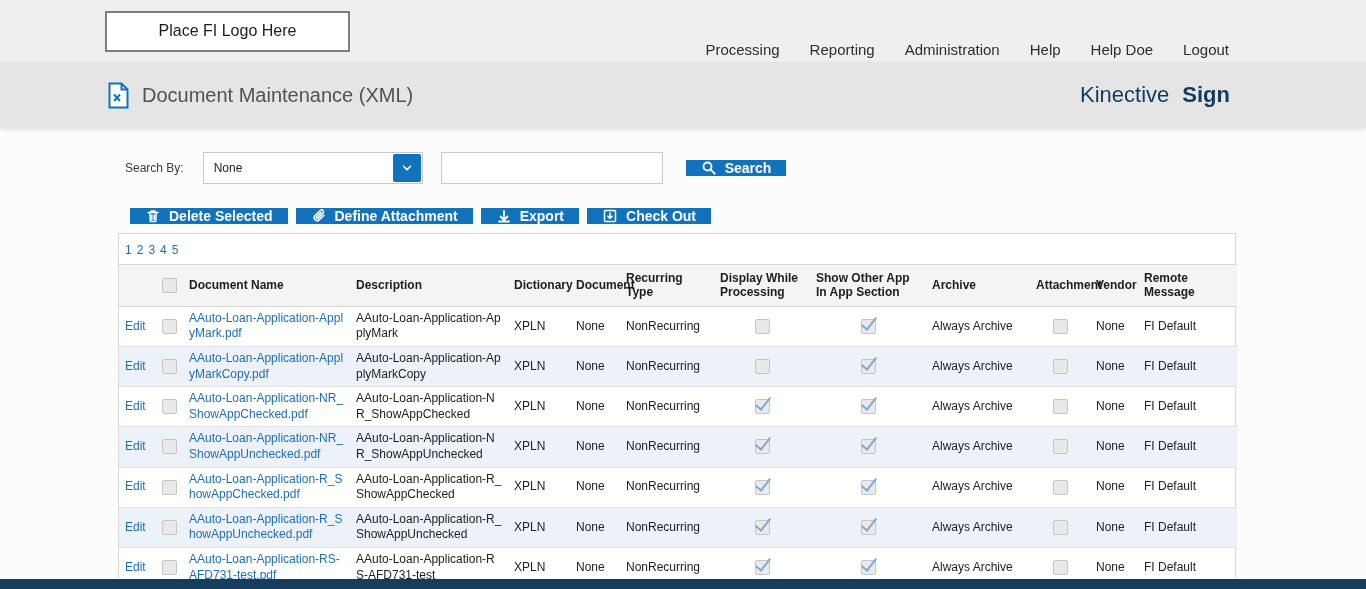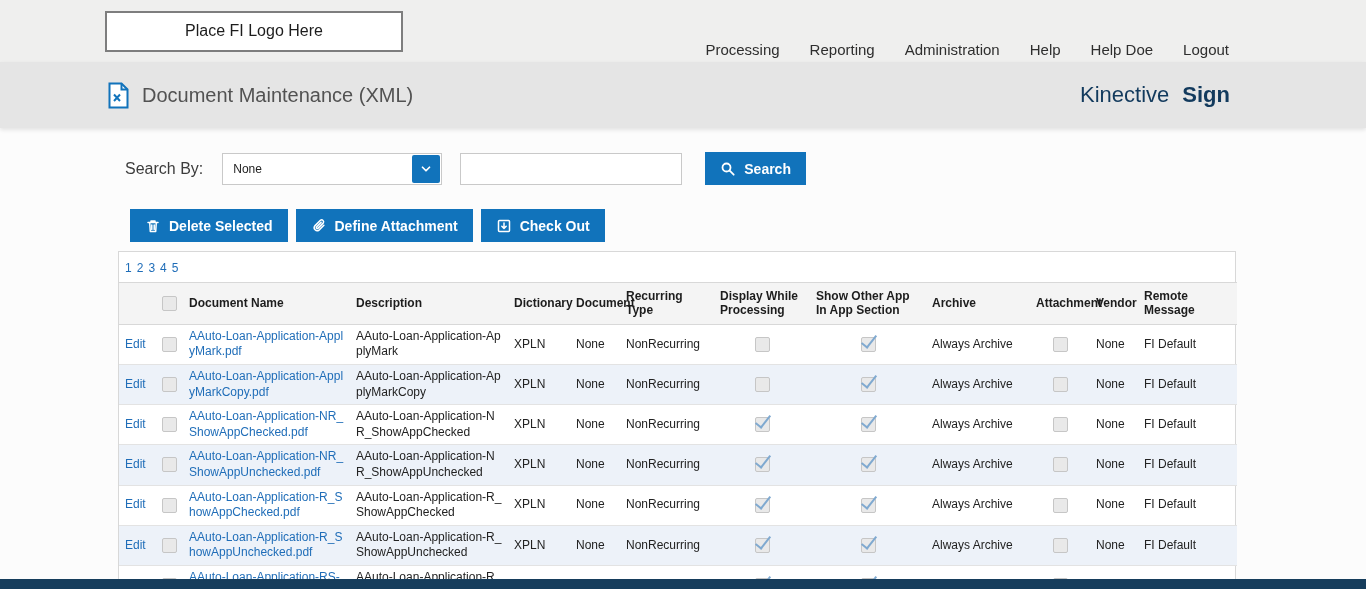--- a/index.html
+++ b/index.html
@@ -6,51 +6,51 @@
   html,body { margin:0; padding:0; }
   body {
     width:1366px; height:589px; position:relative; overflow:hidden;
     background:#fcfcfc; font-family:"Liberation Sans", sans-serif; color:#222;
   }
   a { cursor:pointer; }
 
   
   .topbar { height:62px; background:#efefee; display:flex; align-items:center; }
   .logo-box {
-    margin-left:105px; width:298px; height:41px; background:#fff;
+    margin-left:105px; width:245px; height:41px; background:#fff;
     border:2px solid #7e7e7e; display:flex; align-items:center; justify-content:center;
     font-size:16px; color:#1d1d1d;
   }
   .topnav { margin-left:auto; margin-right:137px; display:flex; gap:30px; align-items:center;
     font-size:15px; color:#2e2e2e; }
   .topnav a { color:#2e2e2e; text-decoration:none;margin-top:37px; }
 
   
   .pageheader { height:66px; background:#e5e5e5; display:flex; align-items:center;
     box-shadow:0 2px 4px rgba(0,0,0,0.10); position:relative; z-index:2; }
   .title-wrap { margin-left:106px; display:flex; align-items:center; gap:12px; }
   .doc-icon { display:flex; }
   .page-title { font-size:20px; font-weight:400; color:#525252; margin:0; }
   .brand { margin-left:auto; margin-right:136px; font-size:22px; color:#123a5d; white-space:nowrap; }
   .brand .b-name { margin-right:13px; font-weight:400; }
   .brand .b-suffix { font-weight:700; }
 
   
   .content { padding-top:24px; }
   .search-row { margin-left:125px; display:flex; align-items:center; }
-  .search-label { font-size:16px; color:#3c3c3c; margin-right:19px; }
+  .search-label { font-size:12px; color:#3c3c3c; margin-right:19px; }
   .dropdown { width:220px; height:32px; background:#fff; border:1px solid #c9c9c9;
     display:flex; align-items:center; font-size:12px; cursor:pointer; }
   .dd-value { padding-left:10px; flex:1; }
   .dd-btn { width:28px; height:28px; margin-right:1px; background:#1173bb; border-radius:2px;
     display:flex; align-items:center; justify-content:center; flex:0 0 auto; }
   .search-input { margin-left:18px; width:222px; height:32px; border:1px solid #c9c9c9;
     font-size:12px; padding:0 8px; font-family:inherit; background:#fff; }
   .btn {
-    background:#1173bb; color:#fff; border:none; height:33px;
+    background:#1173bb; color:#fff; border:none; height:16px;
     display:inline-flex; align-items:center; justify-content:center; gap:8px;
     font-size:14px; font-weight:700; font-family:inherit; cursor:pointer; padding:0 15px;
   }
   .btn svg { display:block; }
   .btn-search { margin-left:23px; }
 
   
   .action-row { margin:24px 0 0 130px; display:flex; gap:8px; }
 
   
@@ -148,20 +148,28 @@
       </span>
       <span>Delete Selected</span>
     </button>
     <button class="btn">
       <span>
         <svg width="16" height="16" viewBox="0 0 16 16">
             <path d="M12.9 7.2L8 12.1a3 3 0 0 1-4.2-4.2l5.6-5.6a2 2 0 0 1 2.8 2.8L6.9 10.4a1 1 0 0 1-1.4-1.4l4.6-4.6" fill="none" stroke="#fff" stroke-width="1.5" stroke-linecap="round" stroke-linejoin="round"></path>
           </svg>
       </span>
       <span>Define Attachment</span>
+    </button>
+    <button class="btn">
+      <span>
+        <svg width="16" height="16" viewBox="0 0 16 16">
+            <path d="M8 3v9M4.5 8.5L8 12l3.5-3.5M3 13.5h10" fill="none" stroke="#fff" stroke-width="1.8" stroke-linecap="round" stroke-linejoin="round"></path>
+          </svg>
+      </span>
+      <span>Export</span>
     </button>
     <button class="btn">
       <span>
         <svg width="16" height="16" viewBox="0 0 16 16">
             <rect x="2.5" y="2.5" width="11" height="11" rx="1" fill="none" stroke="#fff" stroke-width="1.5"></rect>
             <path d="M8 5v5M5.8 8.2L8 10.4l2.2-2.2" fill="none" stroke="#fff" stroke-width="1.5" stroke-linecap="round" stroke-linejoin="round"></path>
           </svg>
       </span>
       <span>Check Out</span>
     </button>

